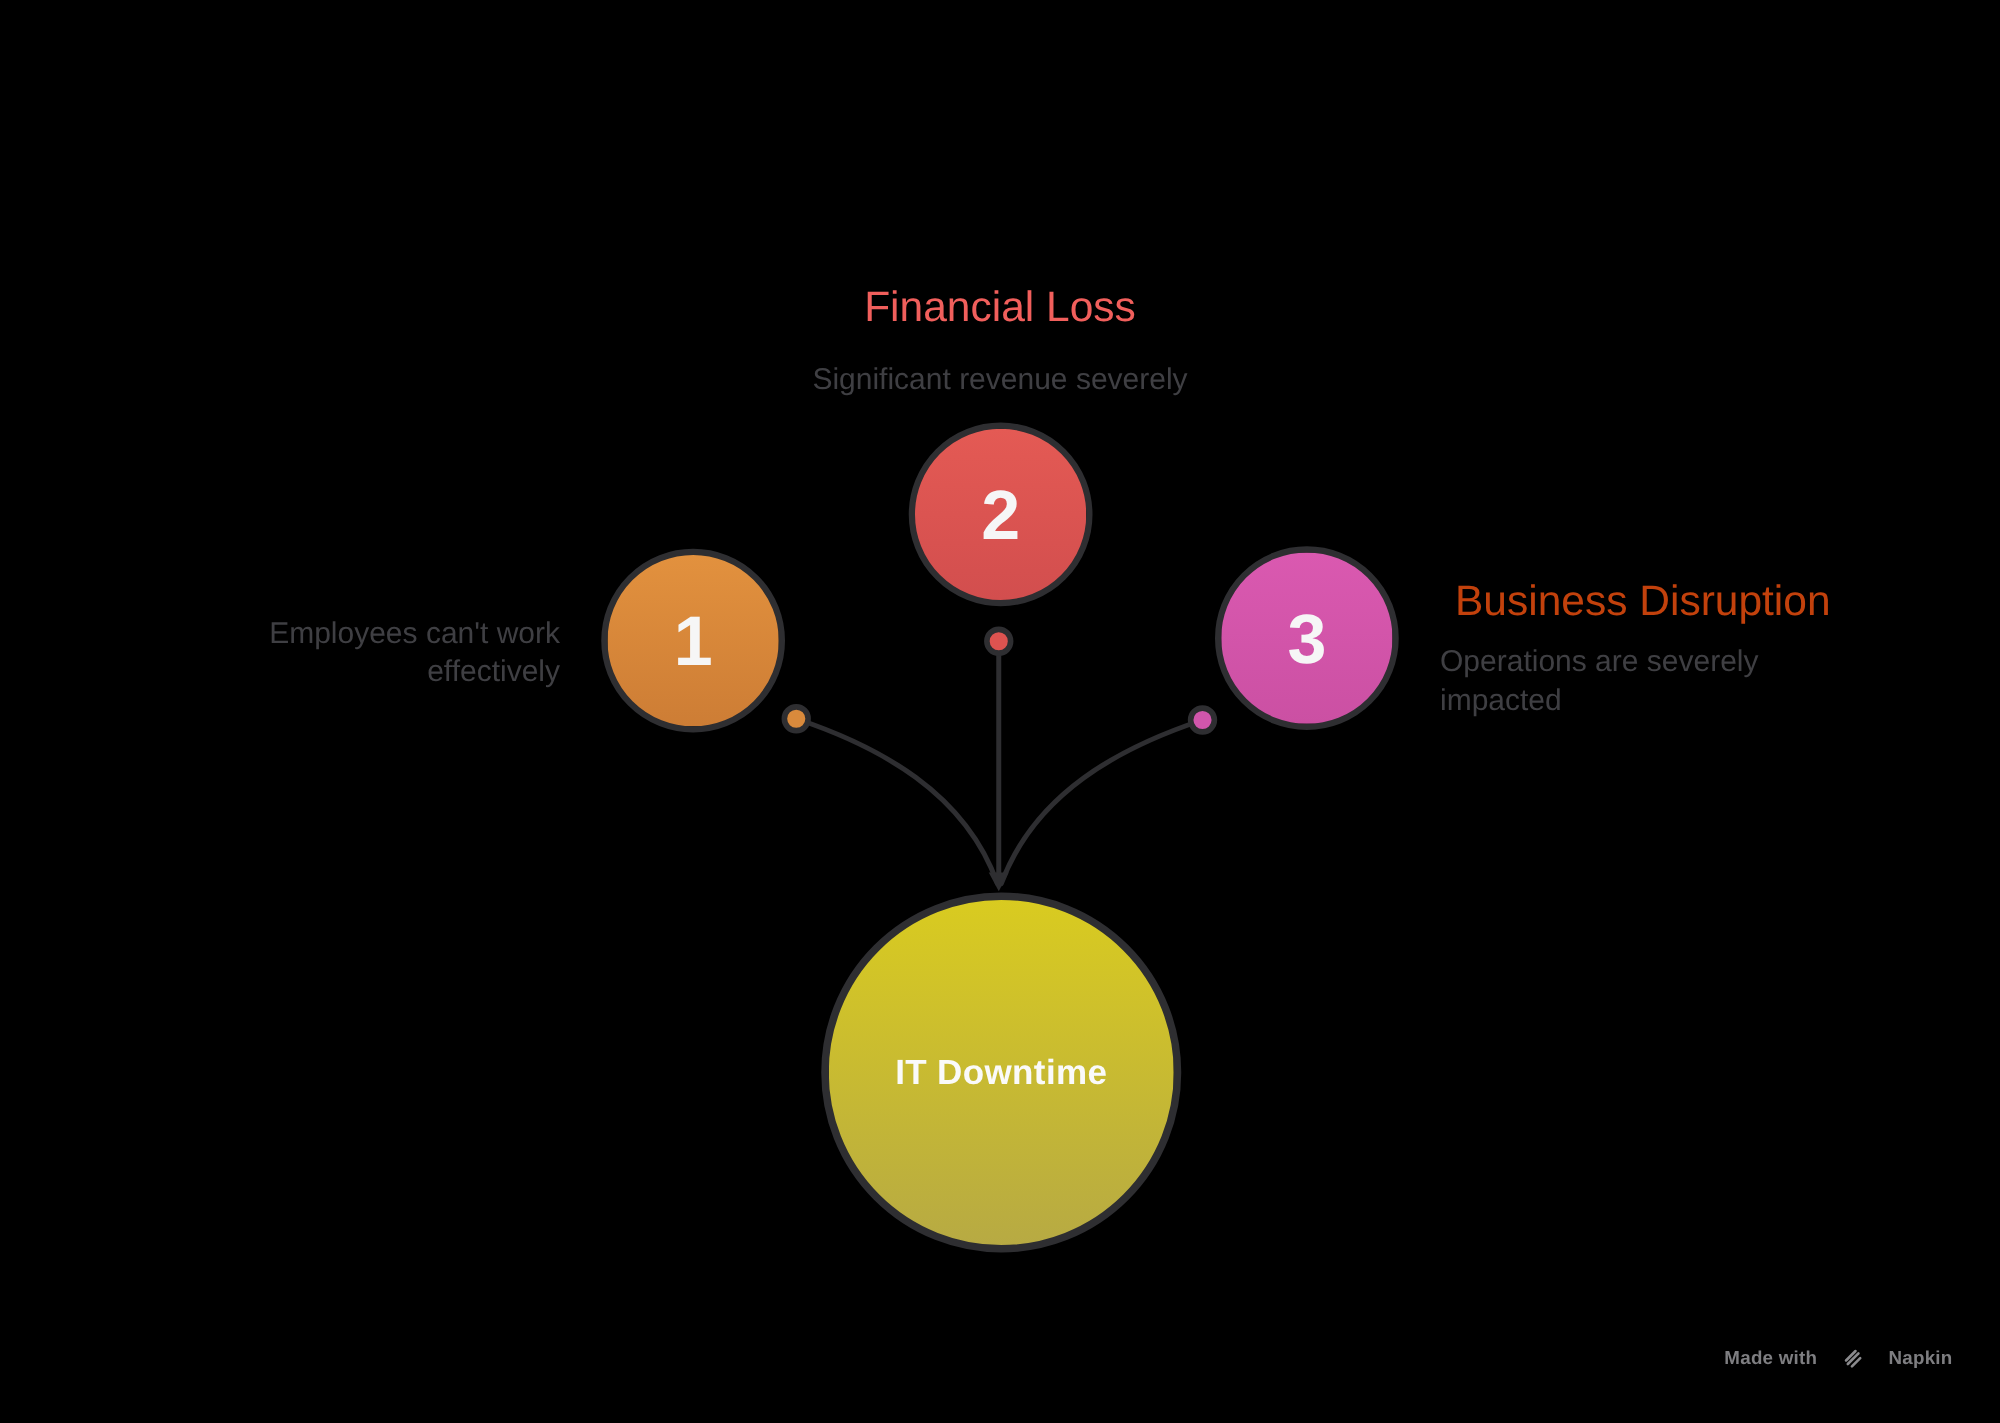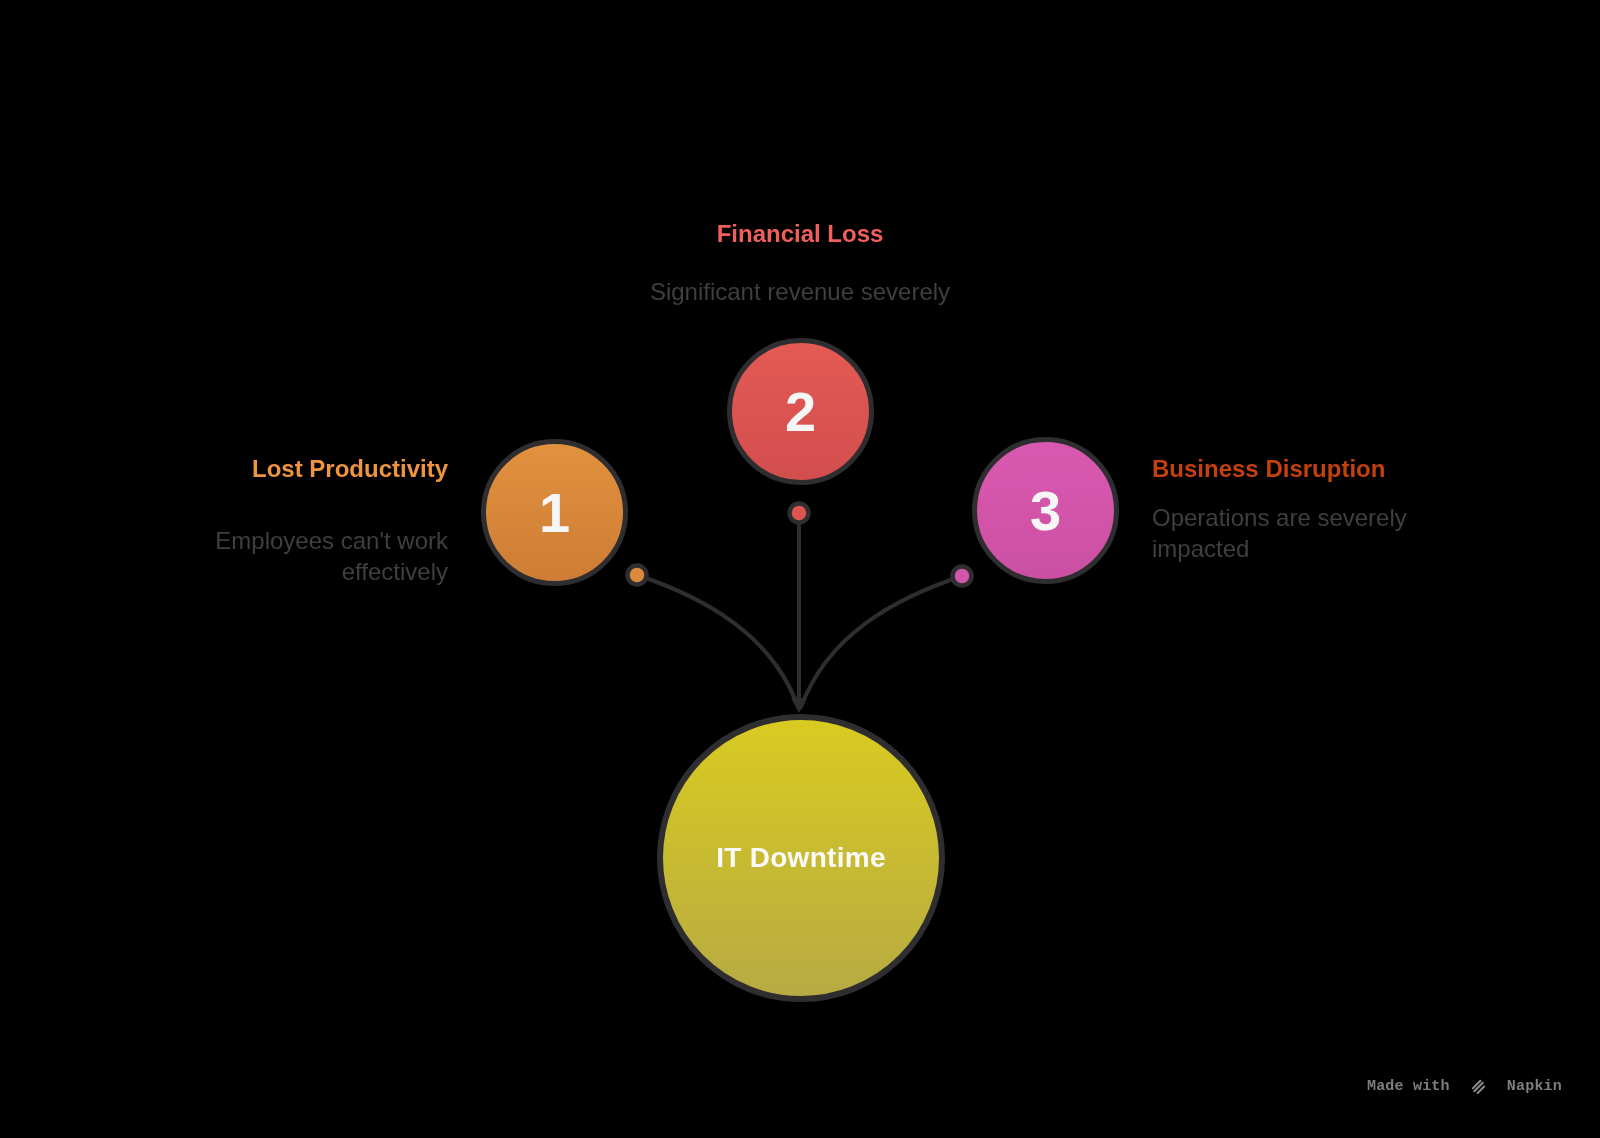--- a/index.html
+++ b/index.html
@@ -43,24 +43,24 @@
     background: linear-gradient(180deg, #D9CB20 0%, #B7AA43 100%);
     display: flex; align-items: center; justify-content: center;
   }
   .center-label {
     font-size: 28px;
     font-weight: 700;
     color: #FAFAFA;
     letter-spacing: 0.3px;
   }
   .block-title {
-    font-size: 24px;
-    font-weight: 700;
+    font-size: 34px;
+    font-weight: 400;
     line-height: 34px;
-    margin: 0;
+    margin: 12px;
     white-space: nowrap;
   }
   .block-desc {
     font-size: 24px;
     line-height: 31px;
     color: #3F3F43;
     margin: 25px 0 0 0;
   }
   #financial-block {
     position: absolute;
@@ -87,21 +87,20 @@
   #business-block .block-title { color: #c2410c; }
   #business-block .block-desc { margin-top: 16px; }
   .watermark {
     position: absolute;
     right: 38px; top: 1078px;
     display: flex; align-items: center; gap: 20px;
     color: #7E7E81;
     font-size: 15px;
     font-weight: 700;
     letter-spacing: 0.2px;
-    font-family: Liberation Mono, monospace;
   }
   .napkin-logo { display: inline-block; }
 </style>
 </head>
 <body>
 
 <div class="stage">
 
   <svg class="connectors" viewBox="0 0 1600 1138">
     <path d="M 637 575 C 703 597 772 634 798 707" fill="none" stroke="#2E2E31" stroke-width="4" stroke-linecap="round"></path>
@@ -112,21 +111,20 @@
     <circle cx="799" cy="513" r="9.5" fill="#DD5350" stroke="#2E2E31" stroke-width="4.5"></circle>
     <circle cx="962" cy="576" r="9.5" fill="#D156AC" stroke="#2E2E31" stroke-width="4.5"></circle>
   </svg>
 
   <div id="financial-block">
     <h2 class="block-title">Financial Loss</h2>
     <p class="block-desc">Significant revenue severely</p>
   </div>
 
   <div id="lost-block">
-    <h2 class="block-title">Lost Productivity</h2>
     <p class="block-desc">Employees can't work effectively</p>
   </div>
 
   <div id="business-block">
     <h2 class="block-title">Business Disruption</h2>
     <p class="block-desc">Operations are severely impacted</p>
   </div>
 
   <div id="node1-circle" class="num-circle">
     <span class="num">1</span>

